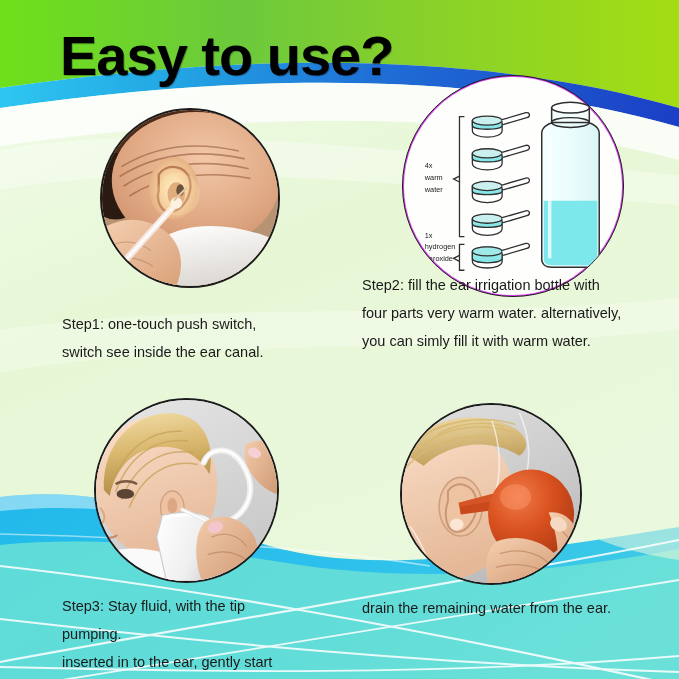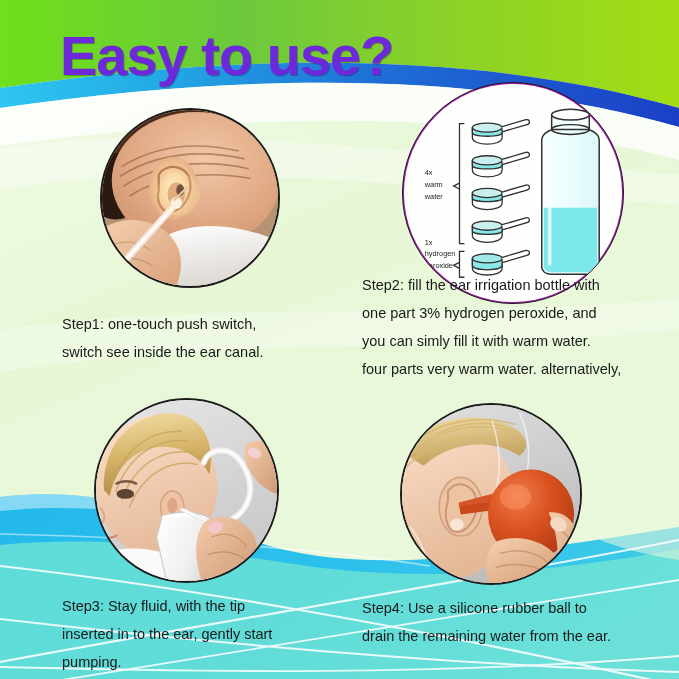--- a/index.html
+++ b/index.html
@@ -19,38 +19,38 @@
   
   #bg-art { position:absolute; inset:0; width:679px; height:679px; }
 
   
   .title {
     position:absolute;
     left:60px; top:28px;
     font-size:56px;
     font-weight:bold;
     letter-spacing:-1px;
-    color:#6d28d9;
+    color:#000000;
     line-height:1;
     white-space:nowrap;
     text-shadow:1px 1px 0 rgba(0,0,0,.25);
   }
 
   
   .circle {
     position:absolute;
     border-radius:50%;
     overflow:hidden;
     border:2px solid #1b1b1b;
     background:#ddd;
   }
   .circle.plain { border:1.6px solid #222; }
 
   #circle-step1 { left:100px; top:108px; width:180px; height:180px; }
-  #circle-step2 { left:402px; top:82px;  width:222px; height:222px; background:#a21caf; border:1.6px solid #1b1b1b;}
+  #circle-step2 { left:402px; top:75px;  width:222px; height:222px; background:#d946ef; border:1.6px solid #1b1b1b;}
   #circle-step3 { left:94px;  top:398px; width:185px; height:185px; }
   #circle-step4 { left:400px; top:403px; width:182px; height:182px; }
 
   .photo { position:absolute; inset:0; }
 
   
   .caption {
     position:absolute;
     font-size:14.5px;
     color:#1a1a1a;
@@ -434,29 +434,27 @@
     </svg>
   </div>
 
   <div class="caption" id="caption-step1">
     <span class="line">Step1: one-touch push switch,</span>
     <span class="line">switch see inside the ear canal.</span>
   </div>
 
   <div class="caption" id="caption-step2">
     <span class="line">Step2: fill the ear irrigation bottle with</span>
-    <span class="line">one part 3% hydrogen peroxide, and</span>
+    <span class="line">four parts very warm water. alternatively,</span>
     <span class="line">you can simly fill it with warm water.</span>
-    <span class="line">four parts very warm water. alternatively,</span>
   </div>
 
   <div class="caption" id="caption-step3">
     <span class="line">Step3: Stay fluid, with the tip</span>
+    <span class="line">pumping.</span>
     <span class="line">inserted in to the ear, gently start</span>
-    <span class="line">pumping.</span>
   </div>
 
   <div class="caption" id="caption-step4">
-    <span class="line">Step4: Use a silicone rubber ball to</span>
     <span class="line">drain the remaining water from the ear.</span>
   </div>
 
 </div>
 
 </body></html>

